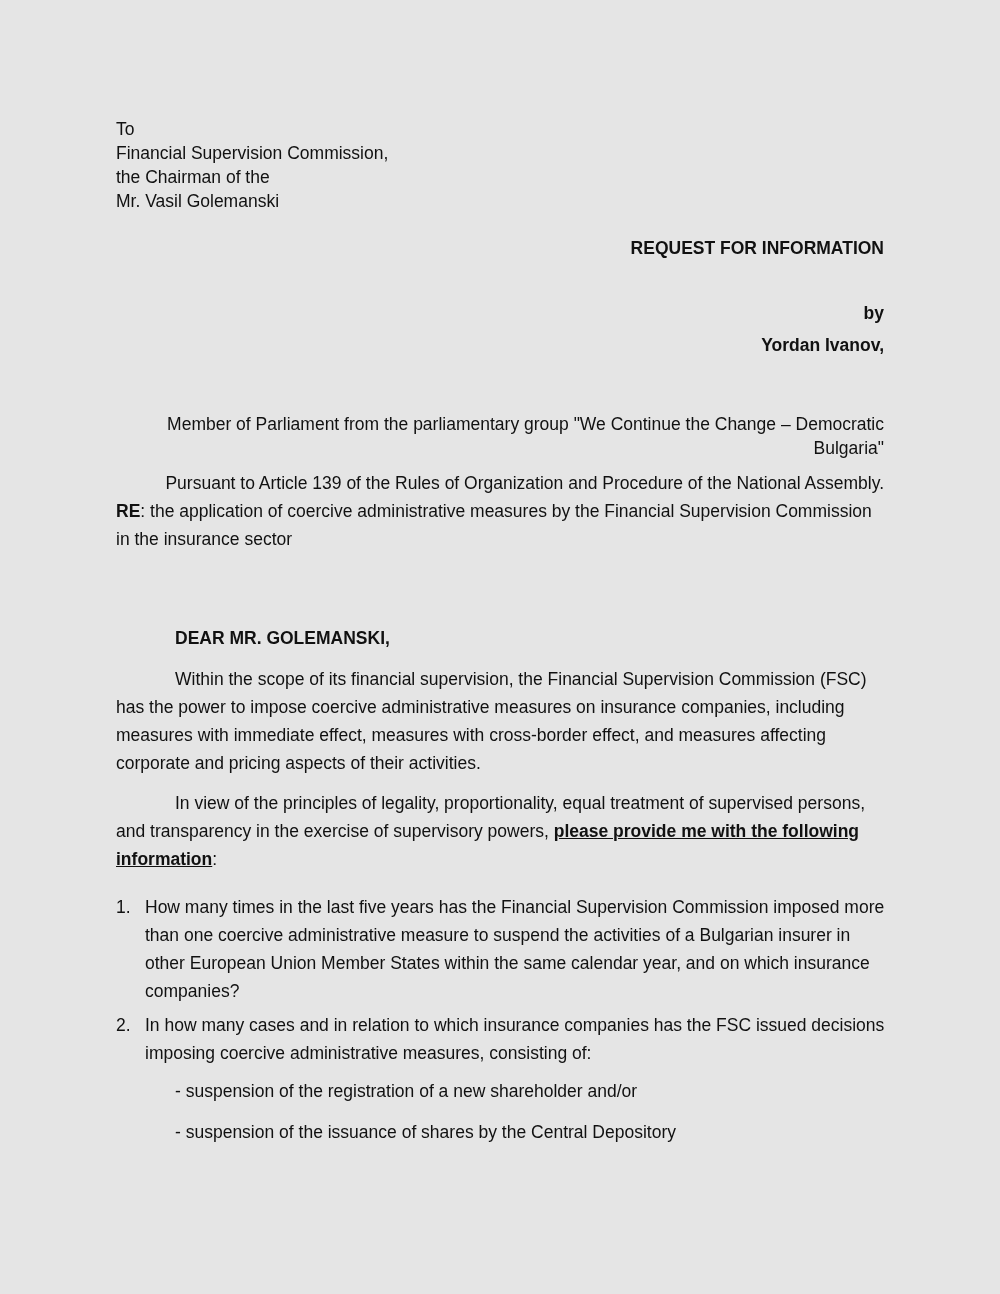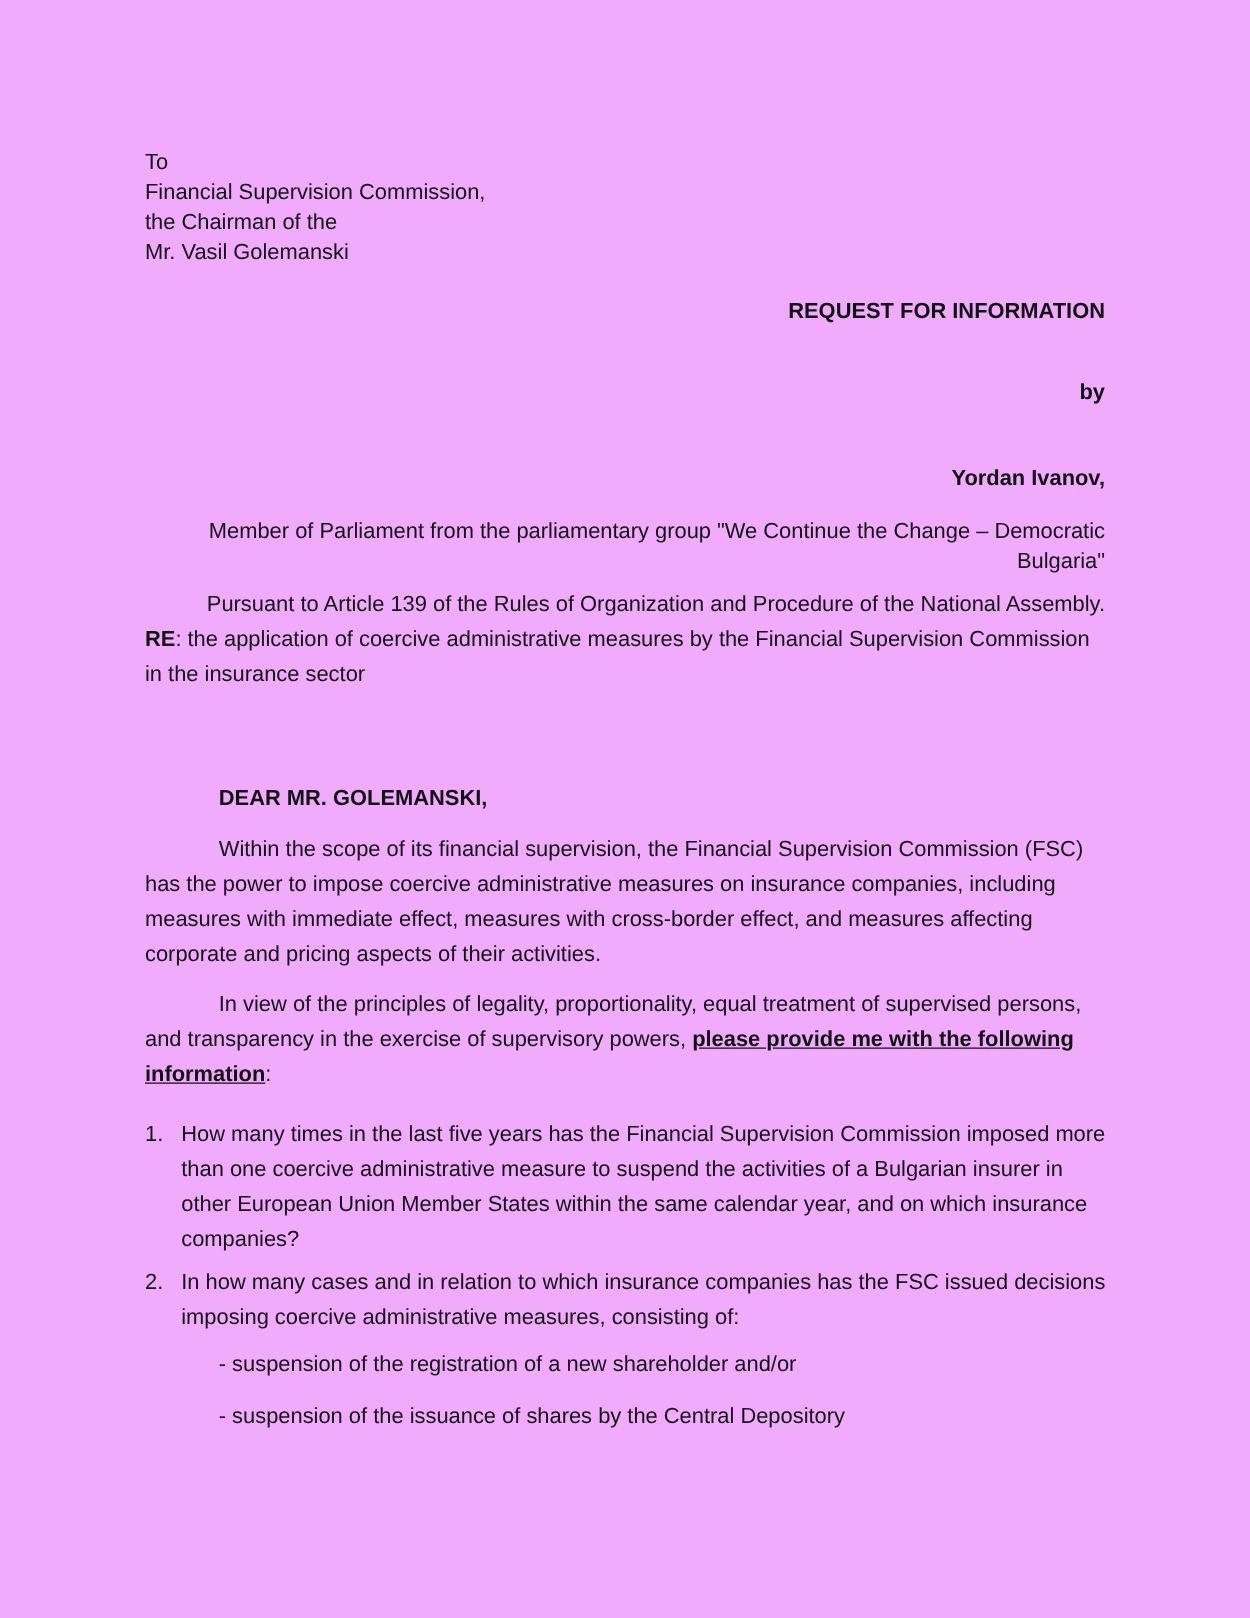--- a/index.html
+++ b/index.html
@@ -4,28 +4,28 @@
   <style>
     * { margin: 0; padding: 0; box-sizing: border-box; }
     html, body { width: 1000px; height: 1294px; background: #ffffff; }
     body {
       font-family: "Liberation Sans", "DejaVu Sans", sans-serif;
       color: #111111;
       font-size: 17.5px;
       position: relative;
       overflow: hidden;
     }
-    .page { position: absolute; left: 0; top: 0; width: 1000px; height: 1294px; background: #f0abfc; }
+    .page { position: absolute; left: 0; top: 0; width: 1000px; height: 1294px; background: #e5e5e5; }
     .blk { position: absolute; left: 116px; width: 770px; }
     .addr { top: 117px; line-height: 24px; }
     .center { text-align: right; left: 116px; width: 768px; }
     .bold { font-weight: bold; }
     .title { top: 236px; line-height: 24px; }
     .by { top: 285px; line-height: 24px; margin-top: 16px; }
-    .author { top: 333px; line-height: 24px; margin-top: 37px; }
+    .author { top: 333px; line-height: 24px; }
     .member { top: 380px; line-height: 24px; margin-top: 32px; }
     .pursuant { top: 471px; line-height: 24px; }
     .re { top: 497px; line-height: 28px; }
     .salutation { top: 626px; left: 175px; line-height: 24px; }
     .para1 { top: 665px; line-height: 28px; }
     .para2 { top: 789px; line-height: 28px; }
     .indent { display: inline-block; width: 59px; }
     .ul-bold { font-weight: bold; text-decoration: underline; }
     .list { top: 893px; left: 116px; width: 770px; line-height: 28px; }
     .li { position: relative; padding-left: 29px; margin-bottom: 6px; }

